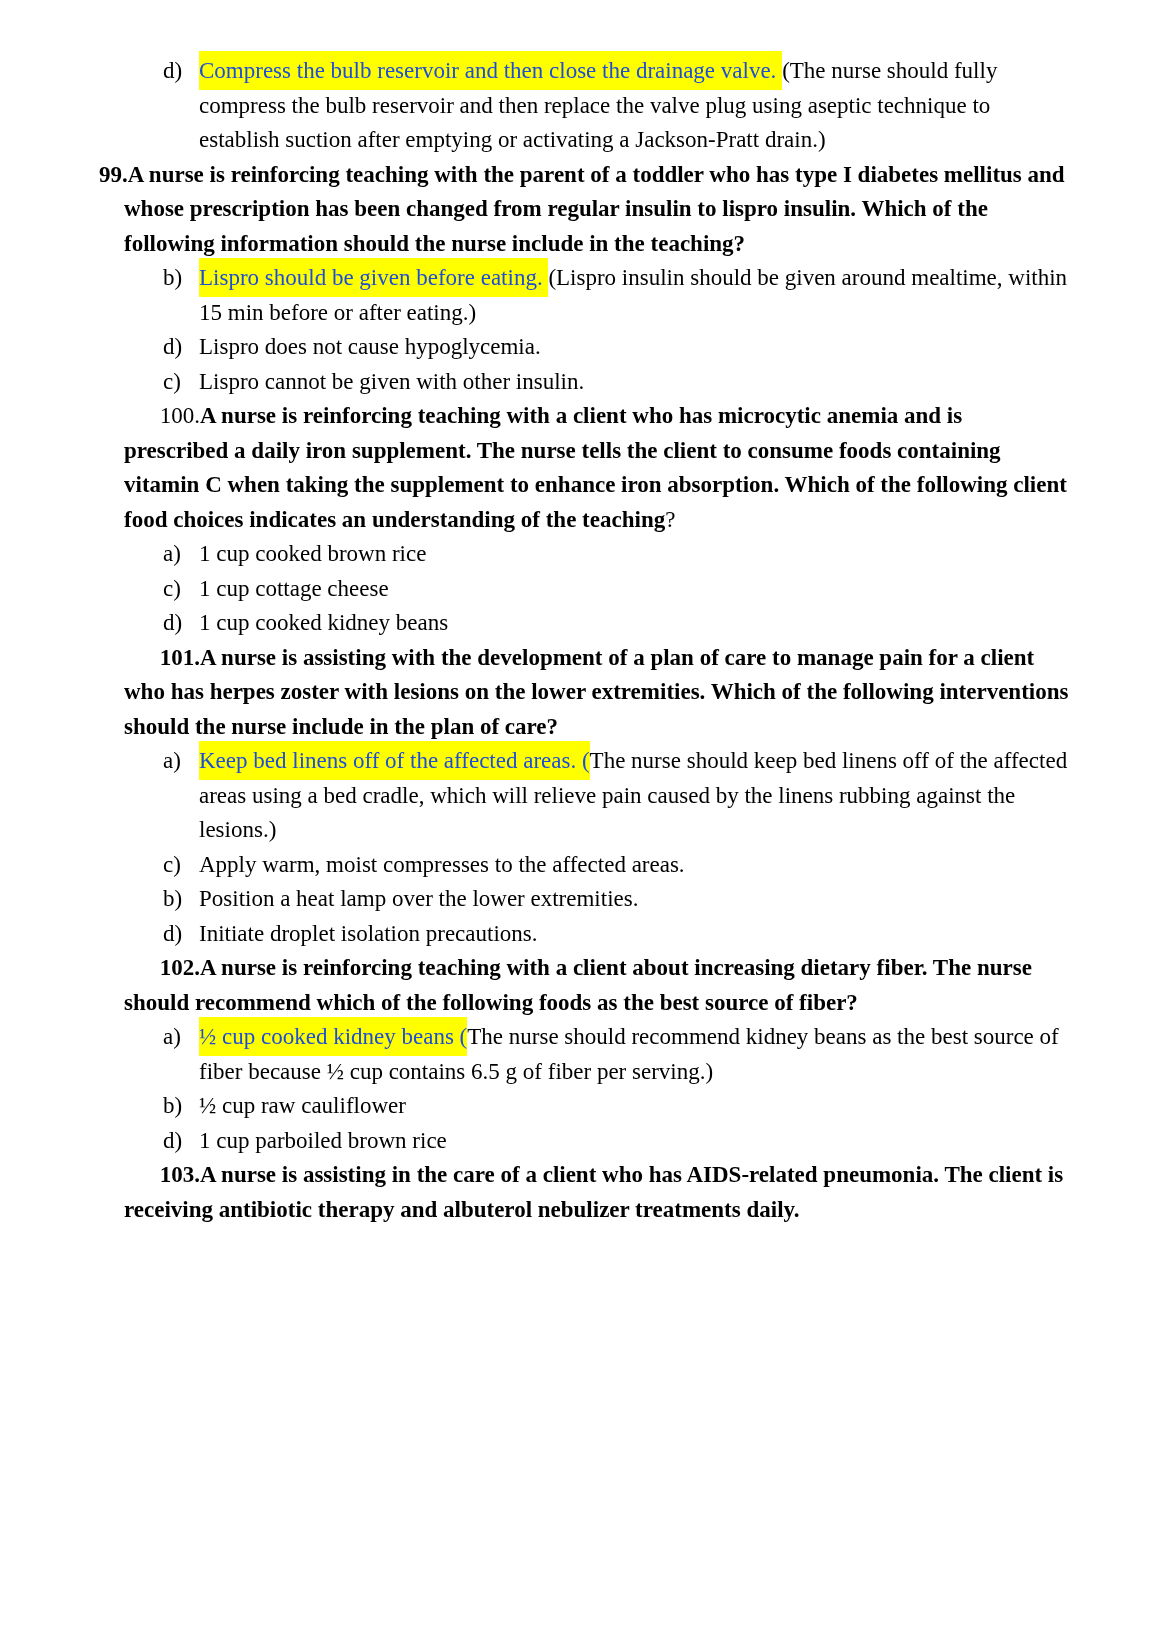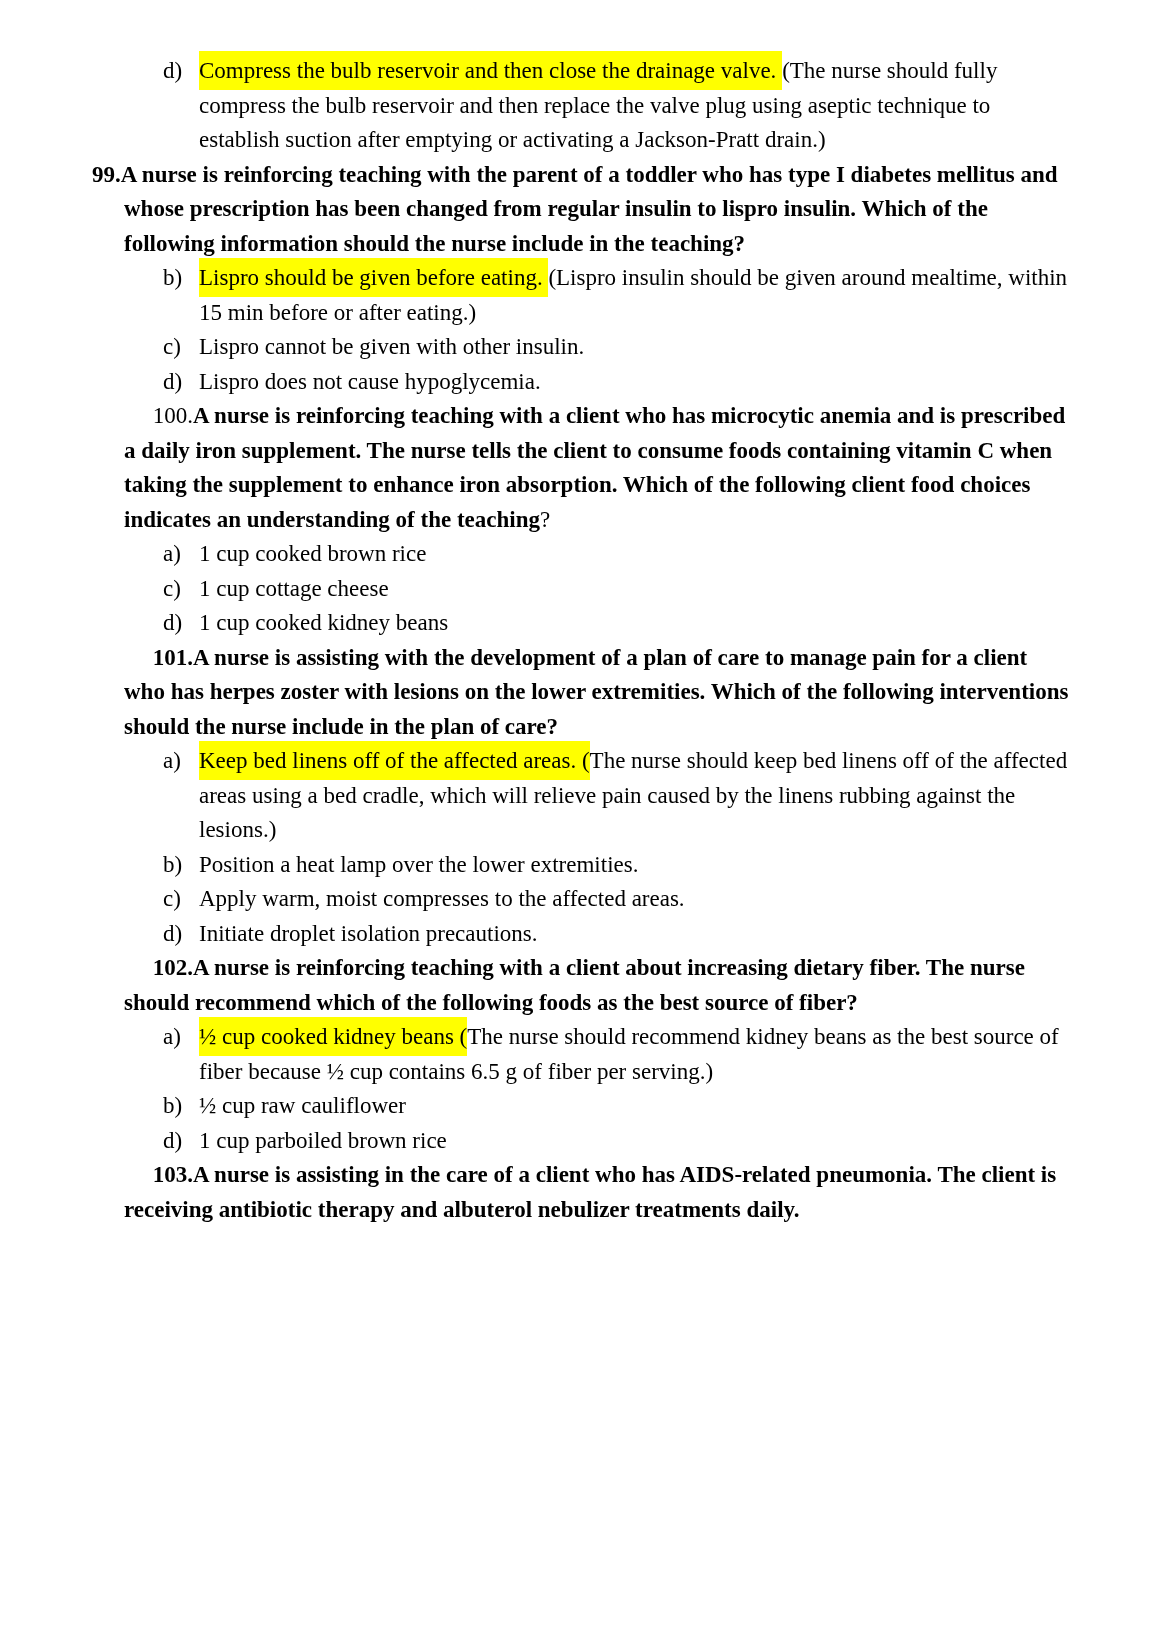--- a/index.html
+++ b/index.html
@@ -16,66 +16,66 @@
     font-family: "Liberation Serif", serif;
     font-size: 23px;
     line-height: 34.5px;
     color: #000000;
   }
   .question {
     font-weight: bold;
     padding-left: 32px;
     text-indent: -32px;
   }
-  .qnum { font-weight: bold; }
+  .qnum { font-weight: bold; margin-left: 7px; }
   .qnum.tabbed {
     display: inline-block;
     width: 101px;
     text-indent: 0;
     text-align: right;
   }
   .qnum.weight-regular { font-weight: normal; }
   .suffix { font-weight: normal; }
   .option {
     font-weight: normal;
     padding-left: 107px;
     text-indent: -36px;
   }
   .letter {
     display: inline-block;
     width: 36px;
     text-indent: 0;
   }
   mark {
     background: #ffff00;
-    color: #000000;
+    color: #1d4ed8;
     padding: 7px 0;
   }
 </style>
 </head>
 <body>
 
 <div class="page">
 
   <div class="option"><span class="letter">d)</span><span><mark>Compress the bulb reservoir and then close the drainage valve. </mark><span>(The nurse should fully compress the bulb reservoir and then replace the valve plug using aseptic technique to establish suction after emptying or activating a Jackson-Pratt drain.)</span></span></div>
 
   <div class="question"><span class="qnum">99.</span><span>A nurse is reinforcing teaching with the parent of a toddler who has type I diabetes mellitus and whose prescription has been changed from regular insulin to lispro insulin. Which of the following information should the nurse include in the teaching?</span></div>
   <div class="option"><span class="letter">b)</span><span><mark>Lispro should be given before eating. </mark><span>(Lispro insulin should be given around mealtime, within 15 min before or after eating.)</span></span></div>
+  <div class="option"><span class="letter">d)</span><span>Lispro does not cause hypoglycemia.</span></div>
   <div class="option"><span class="letter">c)</span><span>Lispro cannot be given with other insulin.</span></div>
-  <div class="option"><span class="letter">d)</span><span>Lispro does not cause hypoglycemia.</span></div>
 
   <div class="question"><span class="qnum tabbed weight-regular">100.</span><span>A nurse is reinforcing teaching with a client who has microcytic anemia and is prescribed a daily iron supplement. The nurse tells the client to consume foods containing vitamin C when taking the supplement to enhance iron absorption. Which of the following client food choices indicates an understanding of the teaching</span><span class="suffix">?</span></div>
   <div class="option"><span class="letter">a)</span><span>1 cup cooked brown rice</span></div>
   <div class="option"><span class="letter">c)</span><span>1 cup cottage cheese</span></div>
   <div class="option"><span class="letter">d)</span><span>1 cup cooked kidney beans</span></div>
 
   <div class="question"><span class="qnum tabbed">101.</span><span>A nurse is assisting with the development of a plan of care to manage pain for a client who has herpes zoster with lesions on the lower extremities. Which of the following interventions should the nurse include in the plan of care?</span></div>
   <div class="option"><span class="letter">a)</span><span><mark>Keep bed linens off of the affected areas. (</mark><span>The nurse should keep bed linens off of the affected areas using a bed cradle, which will relieve pain caused by the linens rubbing against the lesions.)</span></span></div>
+  <div class="option"><span class="letter">c)</span><span>Apply warm, moist compresses to the affected areas.</span></div>
   <div class="option"><span class="letter">b)</span><span>Position a heat lamp over the lower extremities.</span></div>
-  <div class="option"><span class="letter">c)</span><span>Apply warm, moist compresses to the affected areas.</span></div>
   <div class="option"><span class="letter">d)</span><span>Initiate droplet isolation precautions.</span></div>
 
   <div class="question"><span class="qnum tabbed">102.</span><span>A nurse is reinforcing teaching with a client about increasing dietary fiber. The nurse should recommend which of the following foods as the best source of fiber?</span></div>
   <div class="option"><span class="letter">a)</span><span><mark>½ cup cooked kidney beans (</mark><span>The nurse should recommend kidney beans as the best source of fiber because ½ cup contains 6.5 g of fiber per serving.)</span></span></div>
   <div class="option"><span class="letter">b)</span><span>½ cup raw cauliflower</span></div>
   <div class="option"><span class="letter">d)</span><span>1 cup parboiled brown rice</span></div>
 
   <div class="question"><span class="qnum tabbed">103.</span><span>A nurse is assisting in the care of a client who has AIDS-related pneumonia. The client is receiving antibiotic therapy and albuterol nebulizer treatments daily.</span></div>
 
 </div>

